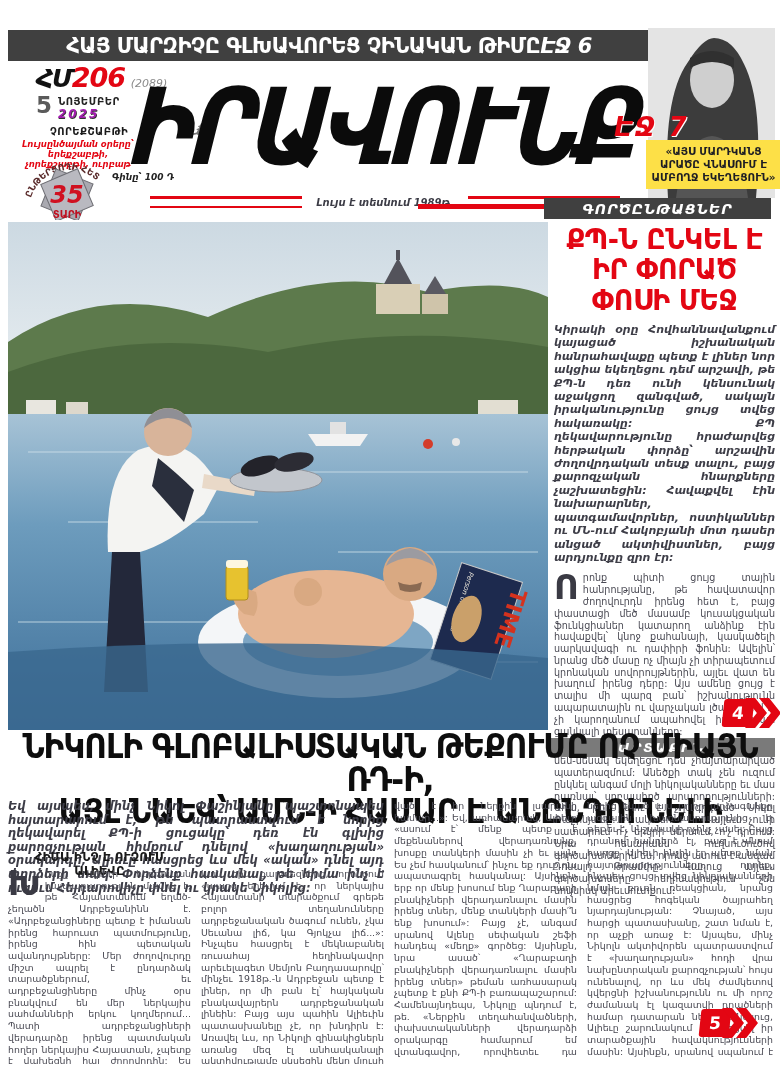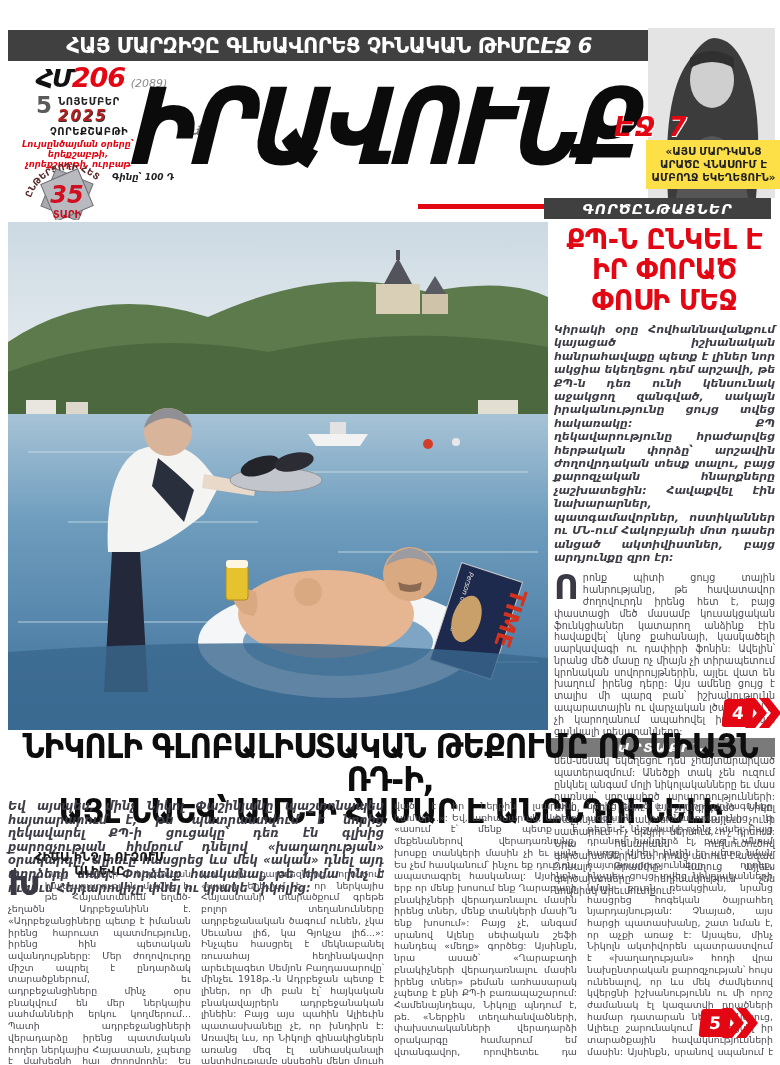--- a/index.html
+++ b/index.html
@@ -13,21 +13,21 @@
     letter-spacing:-0.5px;white-space:nowrap;}
   .top-banner .pageref{font-style:italic;}
 
   
   .issue-line{left:36px;top:62px;font-weight:bold;}
   .issue-prefix{font-size:25px;font-style:italic;color:#111;letter-spacing:-2px;}
   .issue-num{font-size:27px;color:#e30613;font-style:italic;letter-spacing:-1px;}
   .issue-total{font-size:11px;color:#8a8a8a;font-style:italic;font-weight:normal;}
   .day-num{left:36px;top:92px;font-size:23px;font-weight:bold;color:#5a5a5a;}
   .month{left:58px;top:96px;font-size:10px;font-weight:bold;color:#222;letter-spacing:0.5px;}
-  .year{left:58px;top:107px;font-size:15px;font-weight:bold;font-style:italic;color:#b91c1c;
+  .year{left:58px;top:107px;font-size:12px;font-weight:bold;font-style:italic;color:#a21caf;
         text-shadow:0.6px 0.6px 0 #333;letter-spacing:2px;}
   .weekday{left:50px;top:126px;font-size:10px;font-weight:bold;color:#1a1a1a;letter-spacing:0.5px;}
   .pubdays{left:18px;top:139px;width:120px;font-size:8.5px;font-weight:bold;font-style:italic;
            color:#e30613;text-align:center;line-height:10px;}
   .price{left:112px;top:172px;font-size:9px;font-weight:bold;font-style:italic;color:#222;}
 
   
   .star-wrap{left:12px;top:150px;width:110px;height:70px;}
 
   
@@ -125,20 +125,25 @@
         <rect x="-20" y="-20" width="40" height="40" fill="#b9b9c0" stroke="#6e6e74" transform="rotate(67)"></rect>
       </g>
       <text x="55" y="53" text-anchor="middle" font-size="24" font-weight="bold" font-style="italic" fill="#d01020">35</text>
       <text x="55" y="68" text-anchor="middle" font-size="10" font-weight="bold" fill="#c01020">ՏԱՐԻ</text>
     </svg>
   </div>
 
   <div class="abs plane">✈</div>
   <div class="abs logo">
     <span>ԻՐԱՎՈՒՆՔ</span>
+  </div>
+  <div class="abs since-row">
+    <div class="redline"></div>
+    <div class="since-text">Լույս է տեսնում 1989թ.</div>
+    <div class="redline"></div>
   </div>
 
   <div class="abs teaser-photo">
     <svg width="127" height="170" viewBox="0 0 127 170">
       <rect width="127" height="170" fill="#e4e4e4"></rect>
       <path d="M20 170 Q14 70 40 34 Q55 10 66 10 Q84 10 96 36 Q116 76 108 170 Z" fill="#3c3c3c"></path>
       <ellipse cx="64" cy="52" rx="22" ry="28" fill="#cfcfcf"></ellipse>
       <path d="M28 170 Q36 110 64 108 Q92 110 100 170 Z" fill="#555"></path>
       <path d="M42 40 Q64 28 86 40 L86 30 Q64 16 42 30 Z" fill="#303030"></path>
     </svg>

